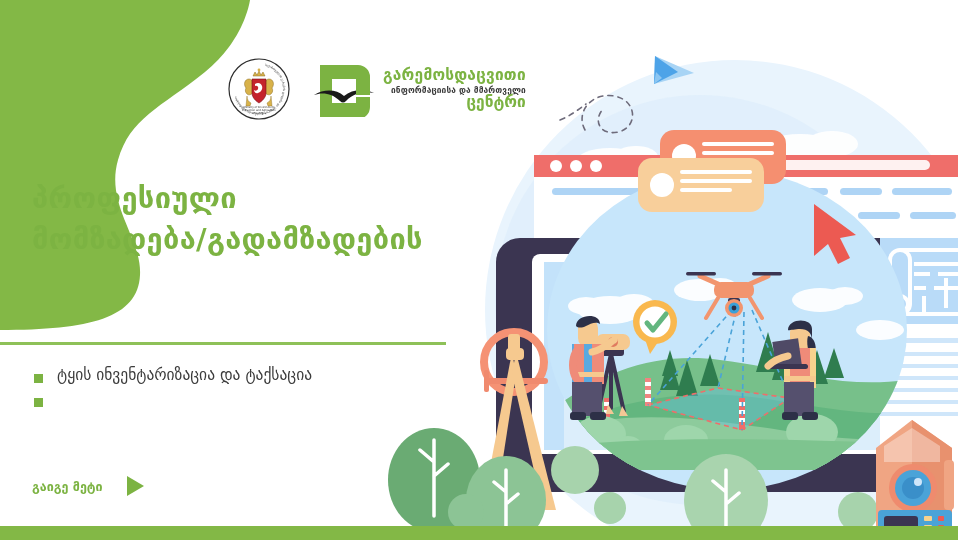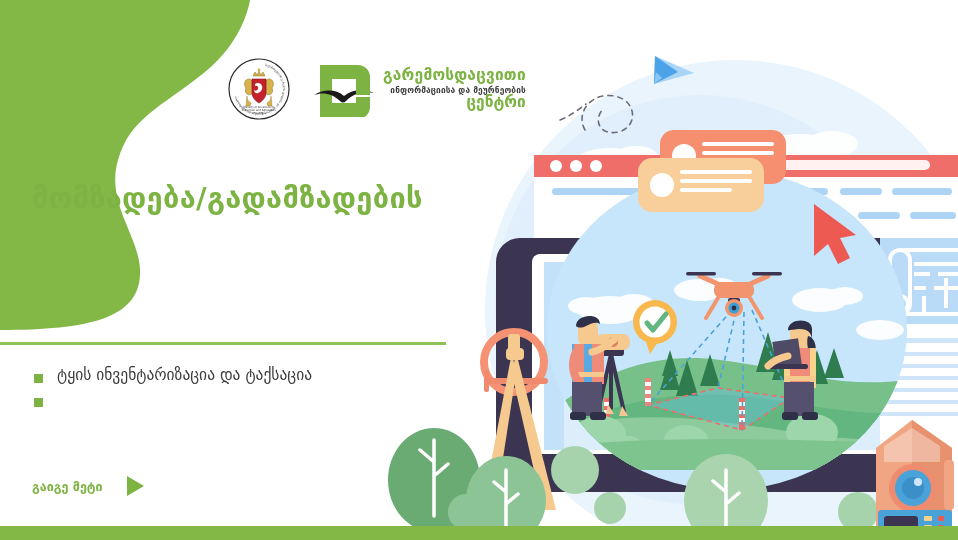--- a/index.html
+++ b/index.html
@@ -406,27 +406,28 @@
     <div class="eiec-logo">
       <div class="eiec-mark">
         <svg viewBox="0 0 60 56" width="60" height="56">
           <path d="M6 4 H44 a12 12 0 0 1 12 12 v6 h-14 v-4 H18 v24 h24 v-6 h14 v10 a12 12 0 0 1 -12 12 H6 z" fill="#7cb342"></path>
           <path d="M0 34 c10 -6 22 -6 30 1 c8 -7 20 -8 30 -3 c-10 -2 -20 0 -28 8 c-2 2 -4 2 -6 0 c-8 -8 -18 -9 -26 -6 z" fill="#1a1a1a"></path>
           <path d="M42 22 h14 v12 h-14 z" fill="#7cb342"></path>
         </svg>
       </div>
       <div class="eiec-text">
         <div class="eiec-l1">გარემოსდაცვითი</div>
-        <div class="eiec-l2">ინფორმაციისა და მეურნეობის</div>
+        <div class="eiec-l2">ინფორმაციისა და მმართველი</div>
         <div class="eiec-l3">ცენტრი</div>
       </div>
     </div>
   </div>
 
   <div class="headline">
+    <div>პროფესიული</div>
     <div>მომზადება/გადამზადების</div>
   </div>
 
   <div class="rule"></div>
 
   <ul class="bullets">
     <li>
       <span class="sq"></span>
       <span>ტყის ინვენტარიზაცია და ტაქსაცია</span>
     </li>

